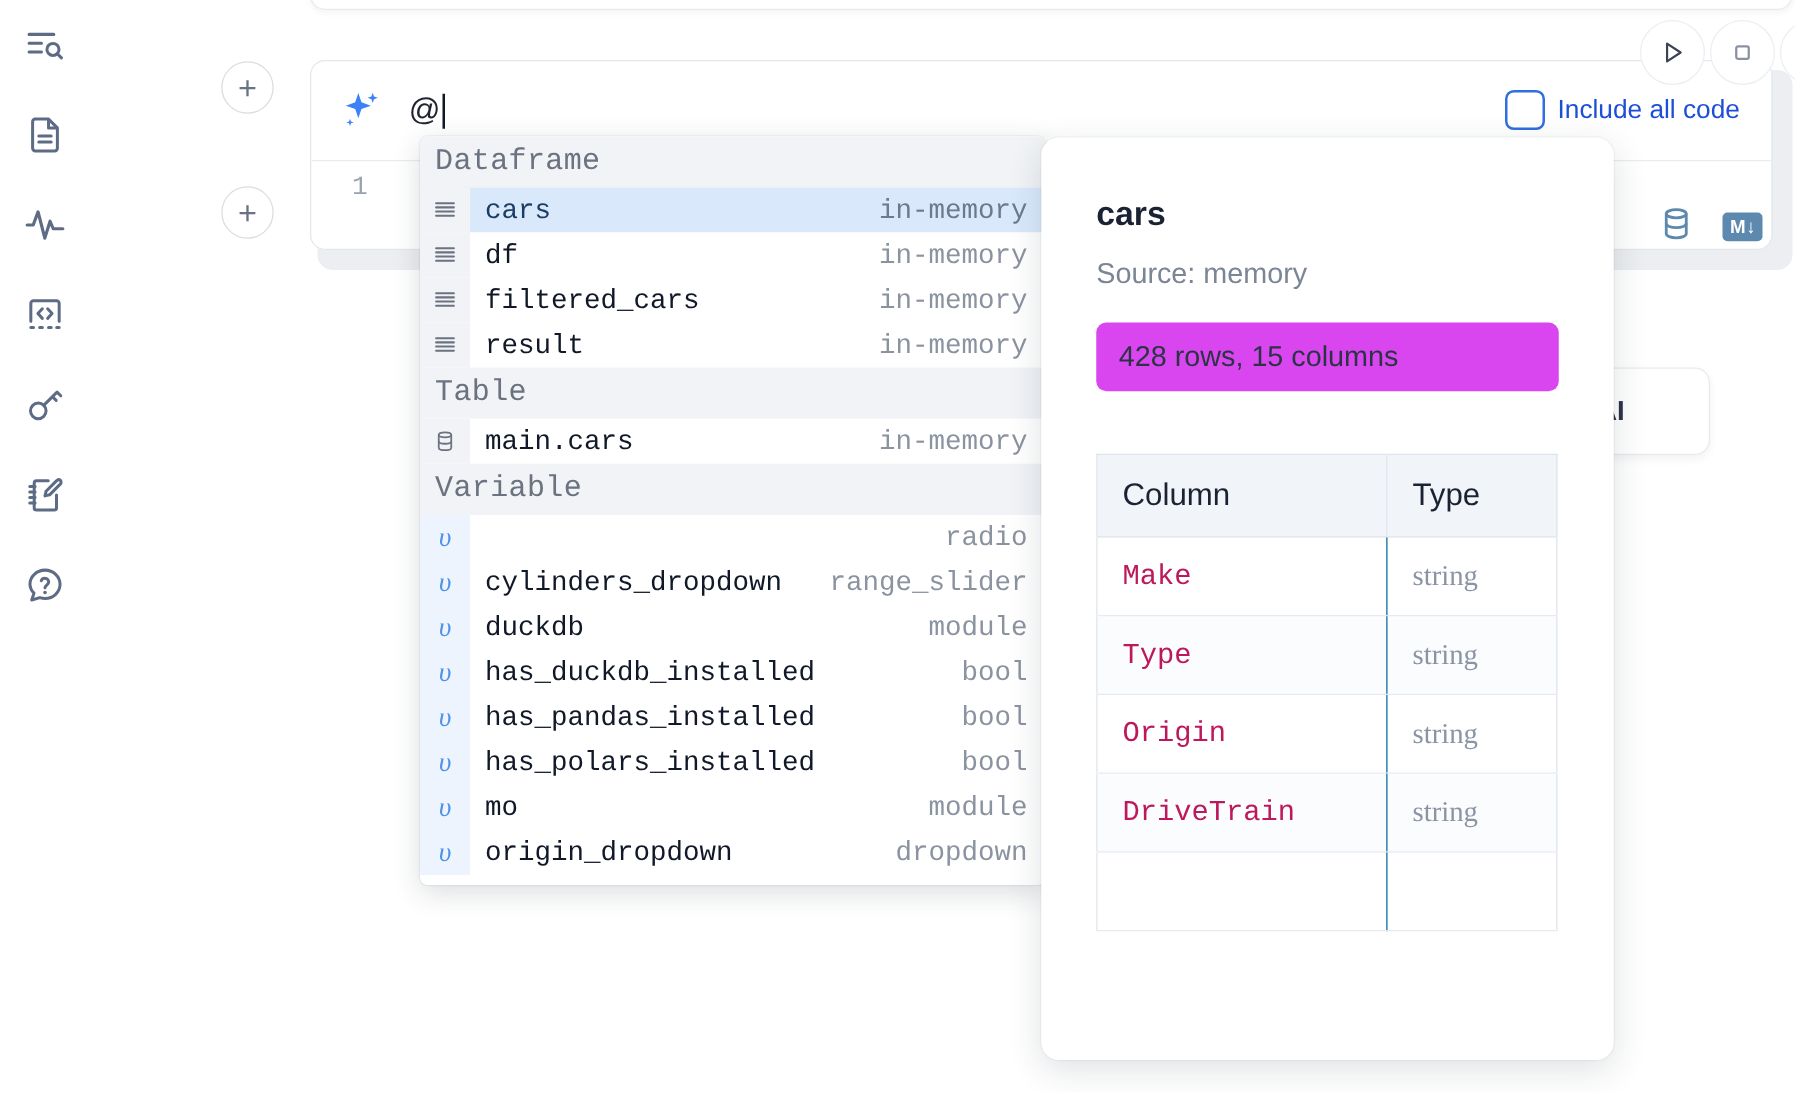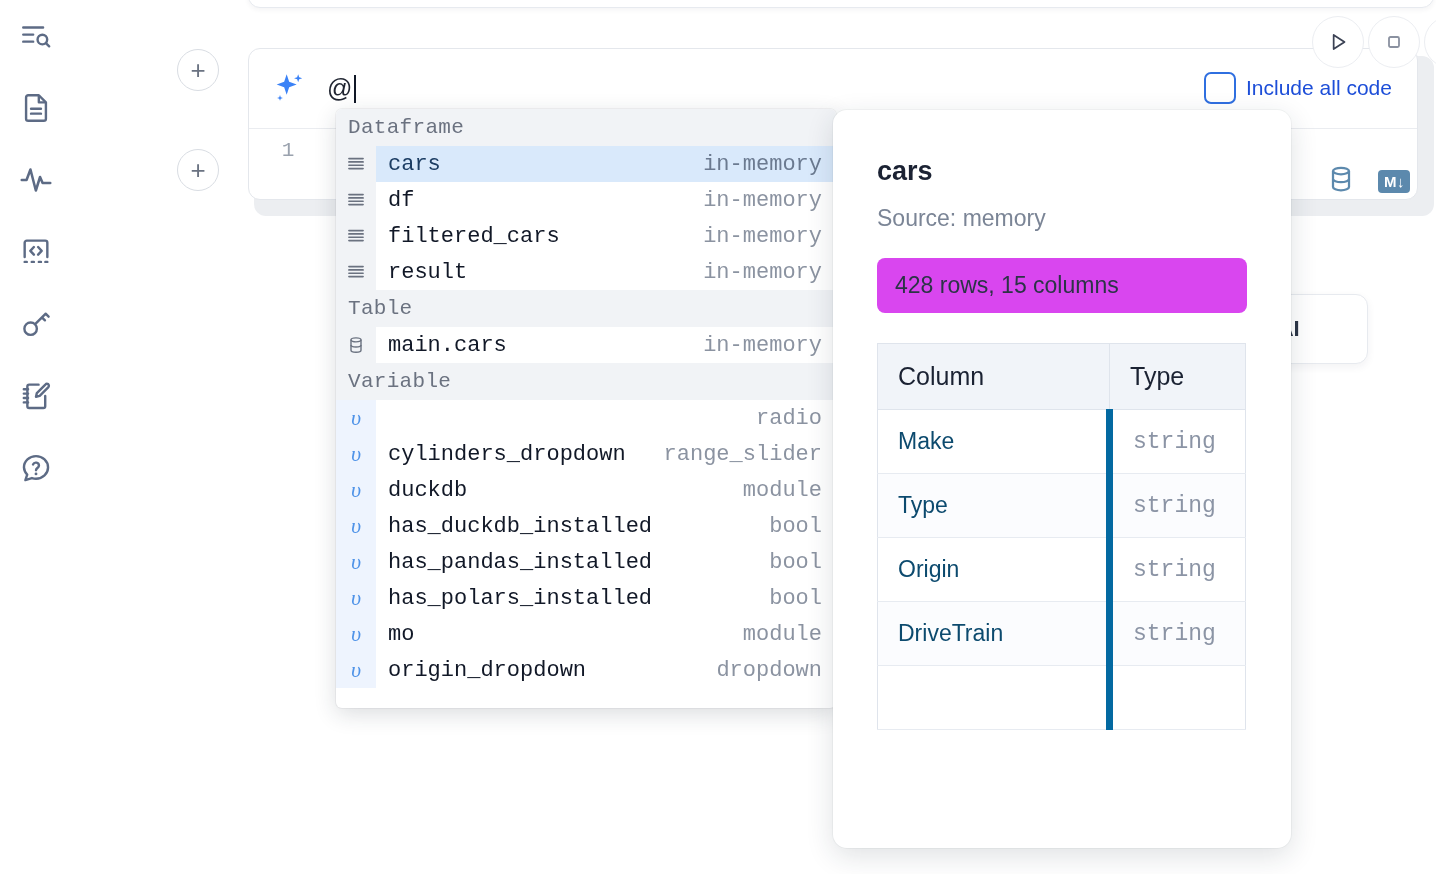--- a/index.html
+++ b/index.html
@@ -115,21 +115,21 @@
 
   
   .menu {
     position: absolute; left: 336px; top: 109px; width: 500px; height: 599px;
     background: #ffffff; border-radius: 6px;
     box-shadow: 0 6px 22px rgba(30,41,59,0.16), 0 0 0 1px rgba(30,41,59,0.05);
     overflow: hidden;
     font-family: "Liberation Mono", monospace;
   }
   .menu-section {
-    background: #f1f3f6; color: #6b7280; font-size: 21px;
+    background: #f1f3f6; color: #6b7280; font-size: 24px;
     padding: 7px 0 7px 12px; letter-spacing: .3px;
   }
   .menu-item {
     display: flex; align-items: center; height: 36px;
     font-size: 22px; cursor: pointer; background: #ffffff;
   }
   .mi-icon {
     width: 40px; min-width: 40px; height: 36px;
     display: flex; align-items: center; justify-content: center;
     background: #f1f3f6; color: #6b7280;
@@ -150,36 +150,36 @@
     box-shadow: 0 8px 28px rgba(30,41,59,0.14), 0 0 0 1px rgba(30,41,59,0.04);
     overflow: hidden; padding: 46px 44px 0 44px;
   }
   .pv-title { font-size: 27px; font-weight: 700; color: #1b2233; }
   .pv-source { font-size: 23px; color: #7b8596; margin-top: 18px; }
   .pv-stat {
     margin-top: 26px; background: #d946ef; border-radius: 8px;
     padding: 14px 18px; font-size: 23px; color: #2b3446;
   }
   .pv-table {
-    margin-top: 30px; width: 368px; border-collapse: collapse;
+    margin-top: 50px; width: 368px; border-collapse: collapse;
     border: 1px solid #dfe4ec; table-layout: fixed;
   }
   .pv-table th {
     background: #f1f4f9; text-align: left; font-weight: 400;
     font-size: 25px; color: #1b2233; padding: 18px 20px;
     border-right: 1px solid #dfe4ec; border-bottom: 1px solid #dfe4ec;
   }
   .pv-table th:last-child { border-right: none; }
   .pv-table td {
-    font-family: Liberation Sans, sans-serif; font-size: 23px;
-    color: #0c4a6e; padding: 18px 20px;
-    border-right: 7px solid #0369a1; border-bottom: 1px solid #e7ebf1;
+    font-family: Liberation Mono, monospace; font-size: 23px;
+    color: #be185d; padding: 18px 20px;
+    border-right: 1px solid #0369a1; border-bottom: 1px solid #e7ebf1;
   }
   .pv-table td.type {
-    font-family: Liberation Mono, monospace; color: #8b94a5;
+    font-family: Liberation Serif, serif; color: #8b94a5;
     border-right: none;
   }
   .pv-table tr:nth-child(even) td { background: #fbfcfe; }
 </style>
 </head>
 <body>
 
 <div class="root">
 
   <div class="rail">

